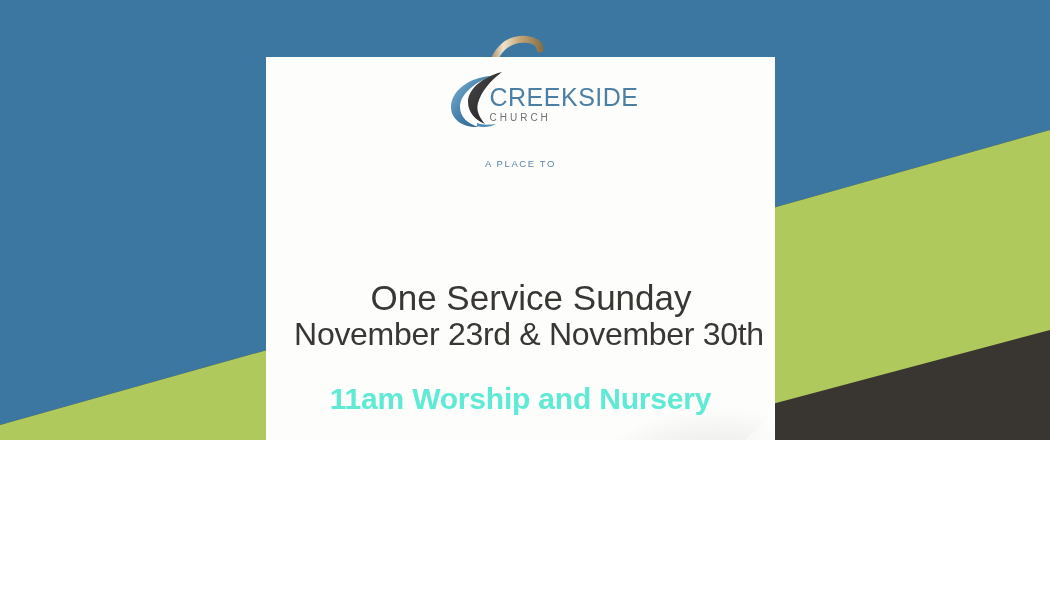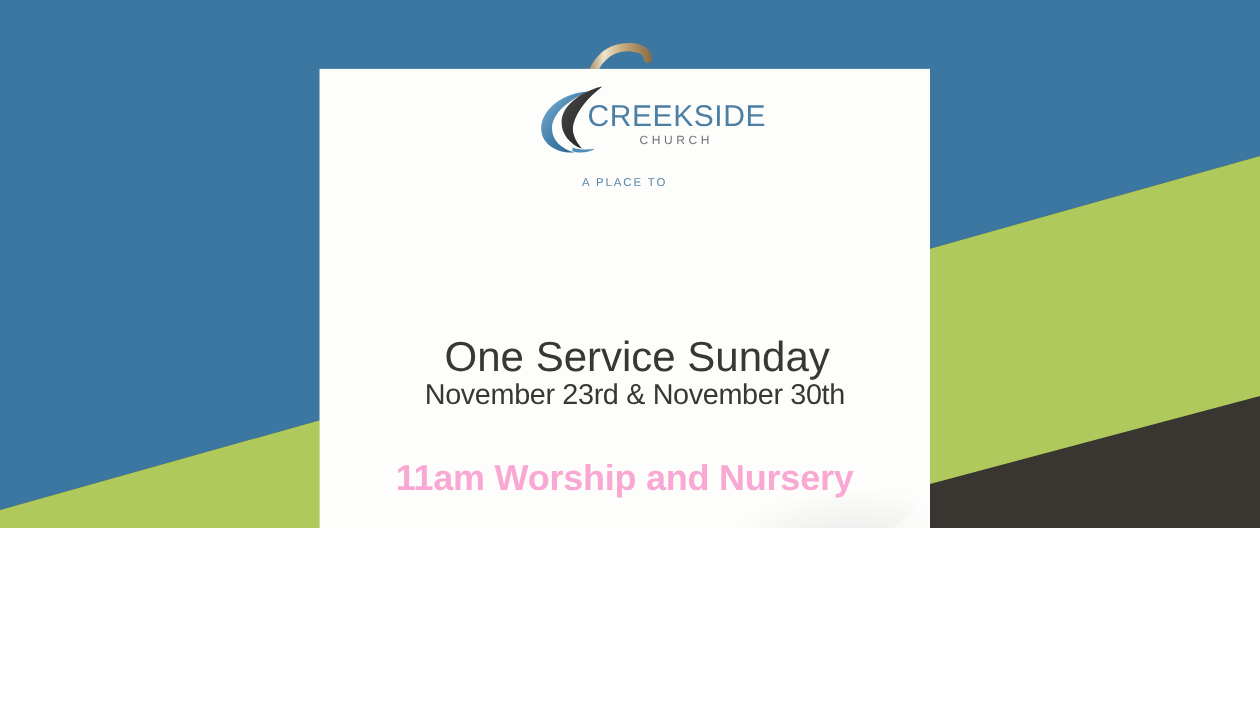--- a/index.html
+++ b/index.html
@@ -113,27 +113,27 @@
     letter-spacing: 0.5px;
     color: #4C7FA4;
     line-height: 1;
     white-space: nowrap;
   }
   #logo-sub {
     font-family: "Liberation Sans", sans-serif;
     font-size: 10px;
     letter-spacing: 3px;
     color: #6E7275;
-    text-align: center;
+    text-align: left;
     line-height: 1;
     margin-top: 3px;
     padding-right: 1px;
   }
   #logo-tagline {
-    margin-top: 0;
+    margin-top: 12px;
     text-align: center;
     color: #5A86A8;
     font-size: 9.5px;
     letter-spacing: 1.6px;
     line-height: 1.45;
   }
 
   
   #headline {
     position: absolute;
@@ -158,33 +158,33 @@
     text-align: center;
     color: #383733;
   }
   .subhead-line {
     font-family: "Liberation Sans", sans-serif;
     font-weight: 300;
     line-height: 1.08;
     white-space: nowrap;
   }
   #subhead-line-1 { font-size: 35px; letter-spacing: 0px; padding-left: 21px; }
-  #subhead-line-2 { font-size: 24px; letter-spacing: -0.3px; padding-left: 17px; }
+  #subhead-line-2 { font-size: 32px; letter-spacing: -0.3px; padding-left: 17px; }
 
   #green-line {
     position: absolute;
     left: 0;
     top: 325px;
     width: 509px;
     text-align: center;
     font-family: "Liberation Sans", sans-serif;
     font-weight: bold;
     font-size: 30px;
     letter-spacing: -0.2px;
-    color: #f9a8d4;
+    color: #5eead4;
     white-space: nowrap;
   }
 
   
   #underline-mark {
     position: absolute;
     left: 127px;
     top: 395px;
     width: 265px;
     height: 56px;

